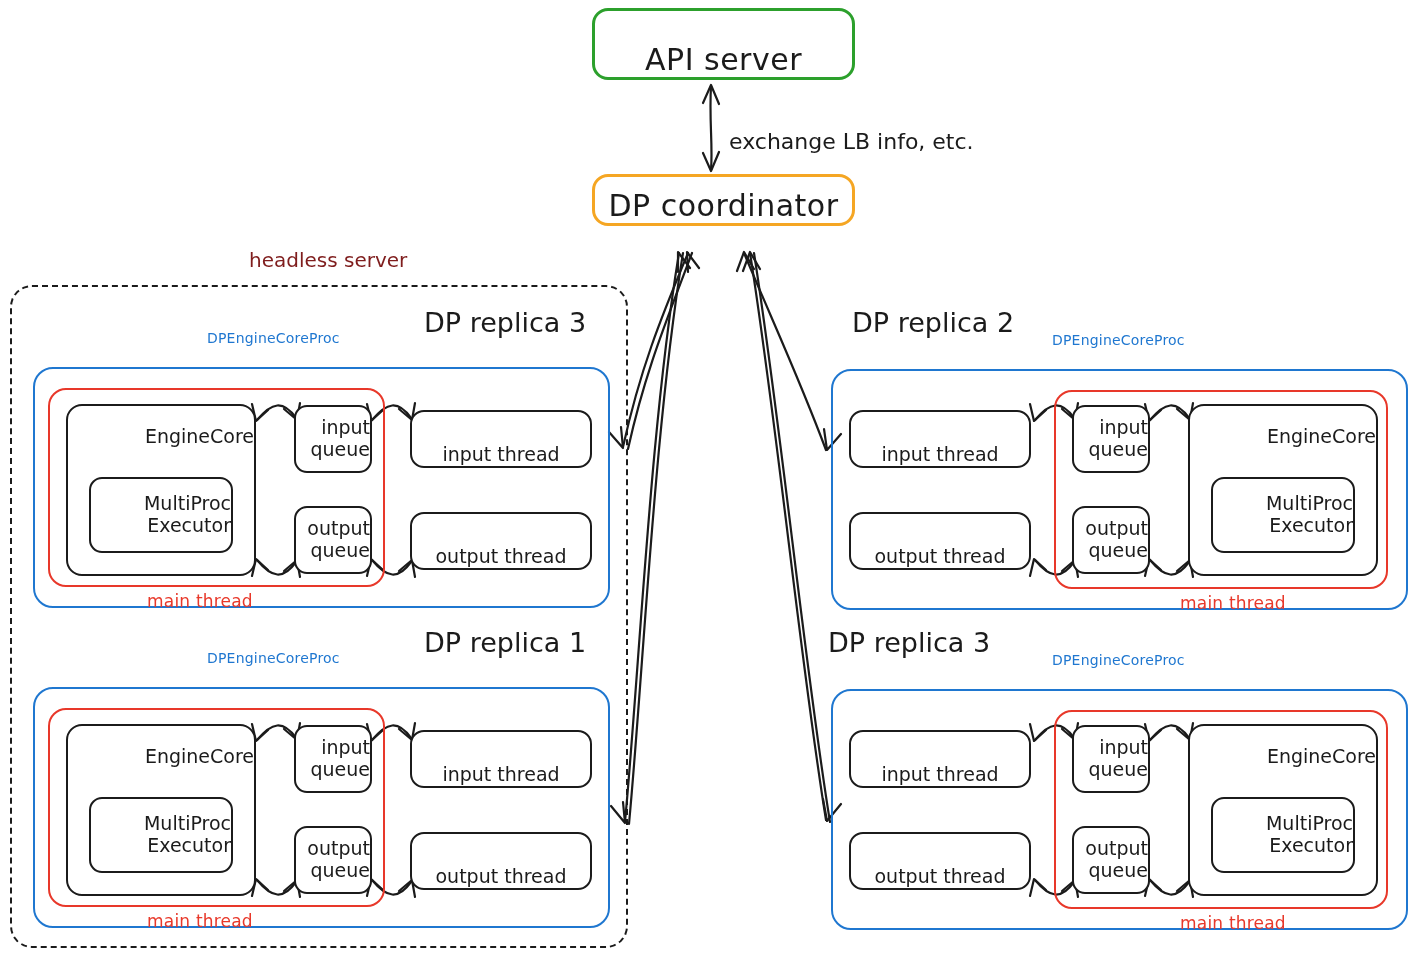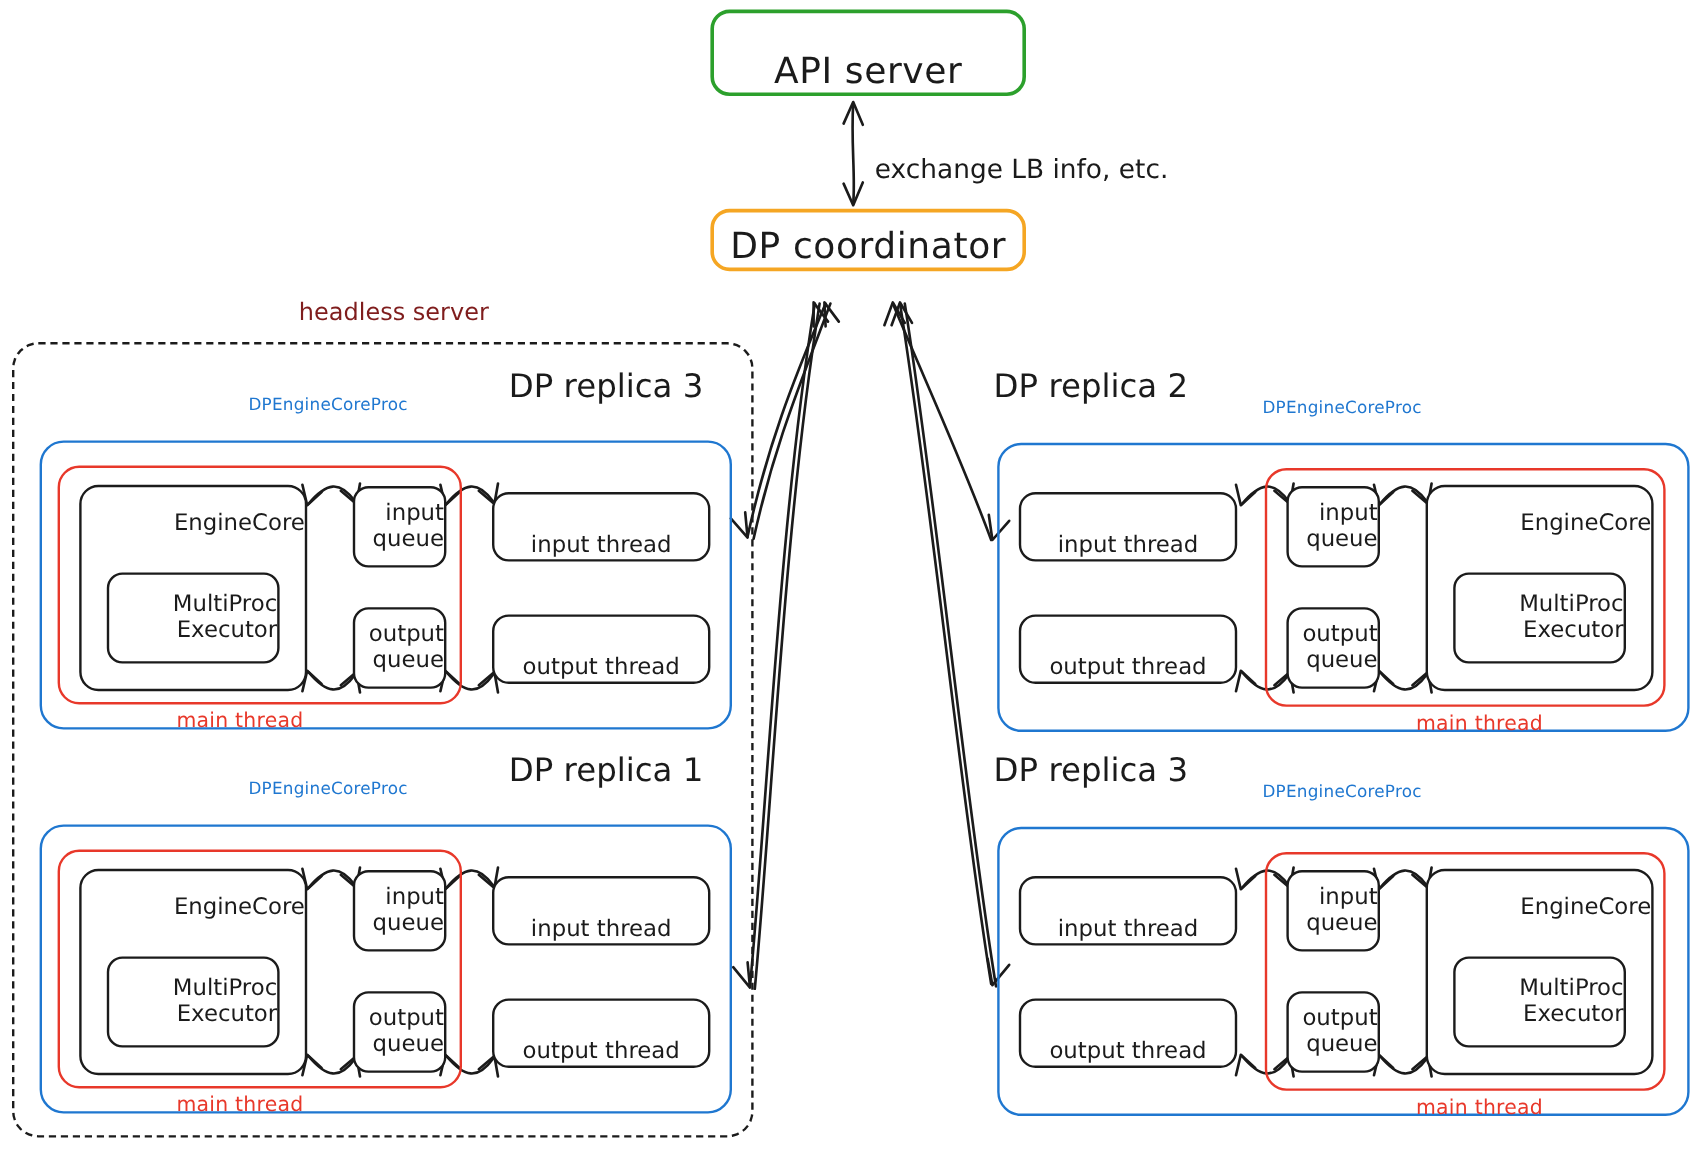--- a/index.html
+++ b/index.html
@@ -215,21 +215,21 @@
     <span class="lbl">queue</span>
   </div>
 
   <div class="box" style="left:410px;top:730px;width:182px;height:58px;">
     <span class="lbl">input thread</span>
   </div>
   <div class="box" style="left:410px;top:832px;width:182px;height:58px;">
     <span class="lbl">output thread</span>
   </div>
 
-  <div class="free replica-title" style="left:828px;top:307px;">DP replica 2</div>
+  <div class="free replica-title" style="left:852px;top:307px;">DP replica 2</div>
   <div class="free blue-txt" style="left:1052px;top:332px;">DPEngineCoreProc</div>
 
   <div class="outline blue" style="left:831px;top:369px;width:577px;height:241px;"></div>
   <div class="outline red" style="left:1054px;top:390px;width:334px;height:199px;"></div>
   <div class="free red-txt" style="left:1180px;top:593px;">main thread</div>
 
   <div class="box" style="left:849px;top:410px;width:182px;height:58px;">
     <span class="lbl">input thread</span>
   </div>
   <div class="box" style="left:849px;top:512px;width:182px;height:58px;">

